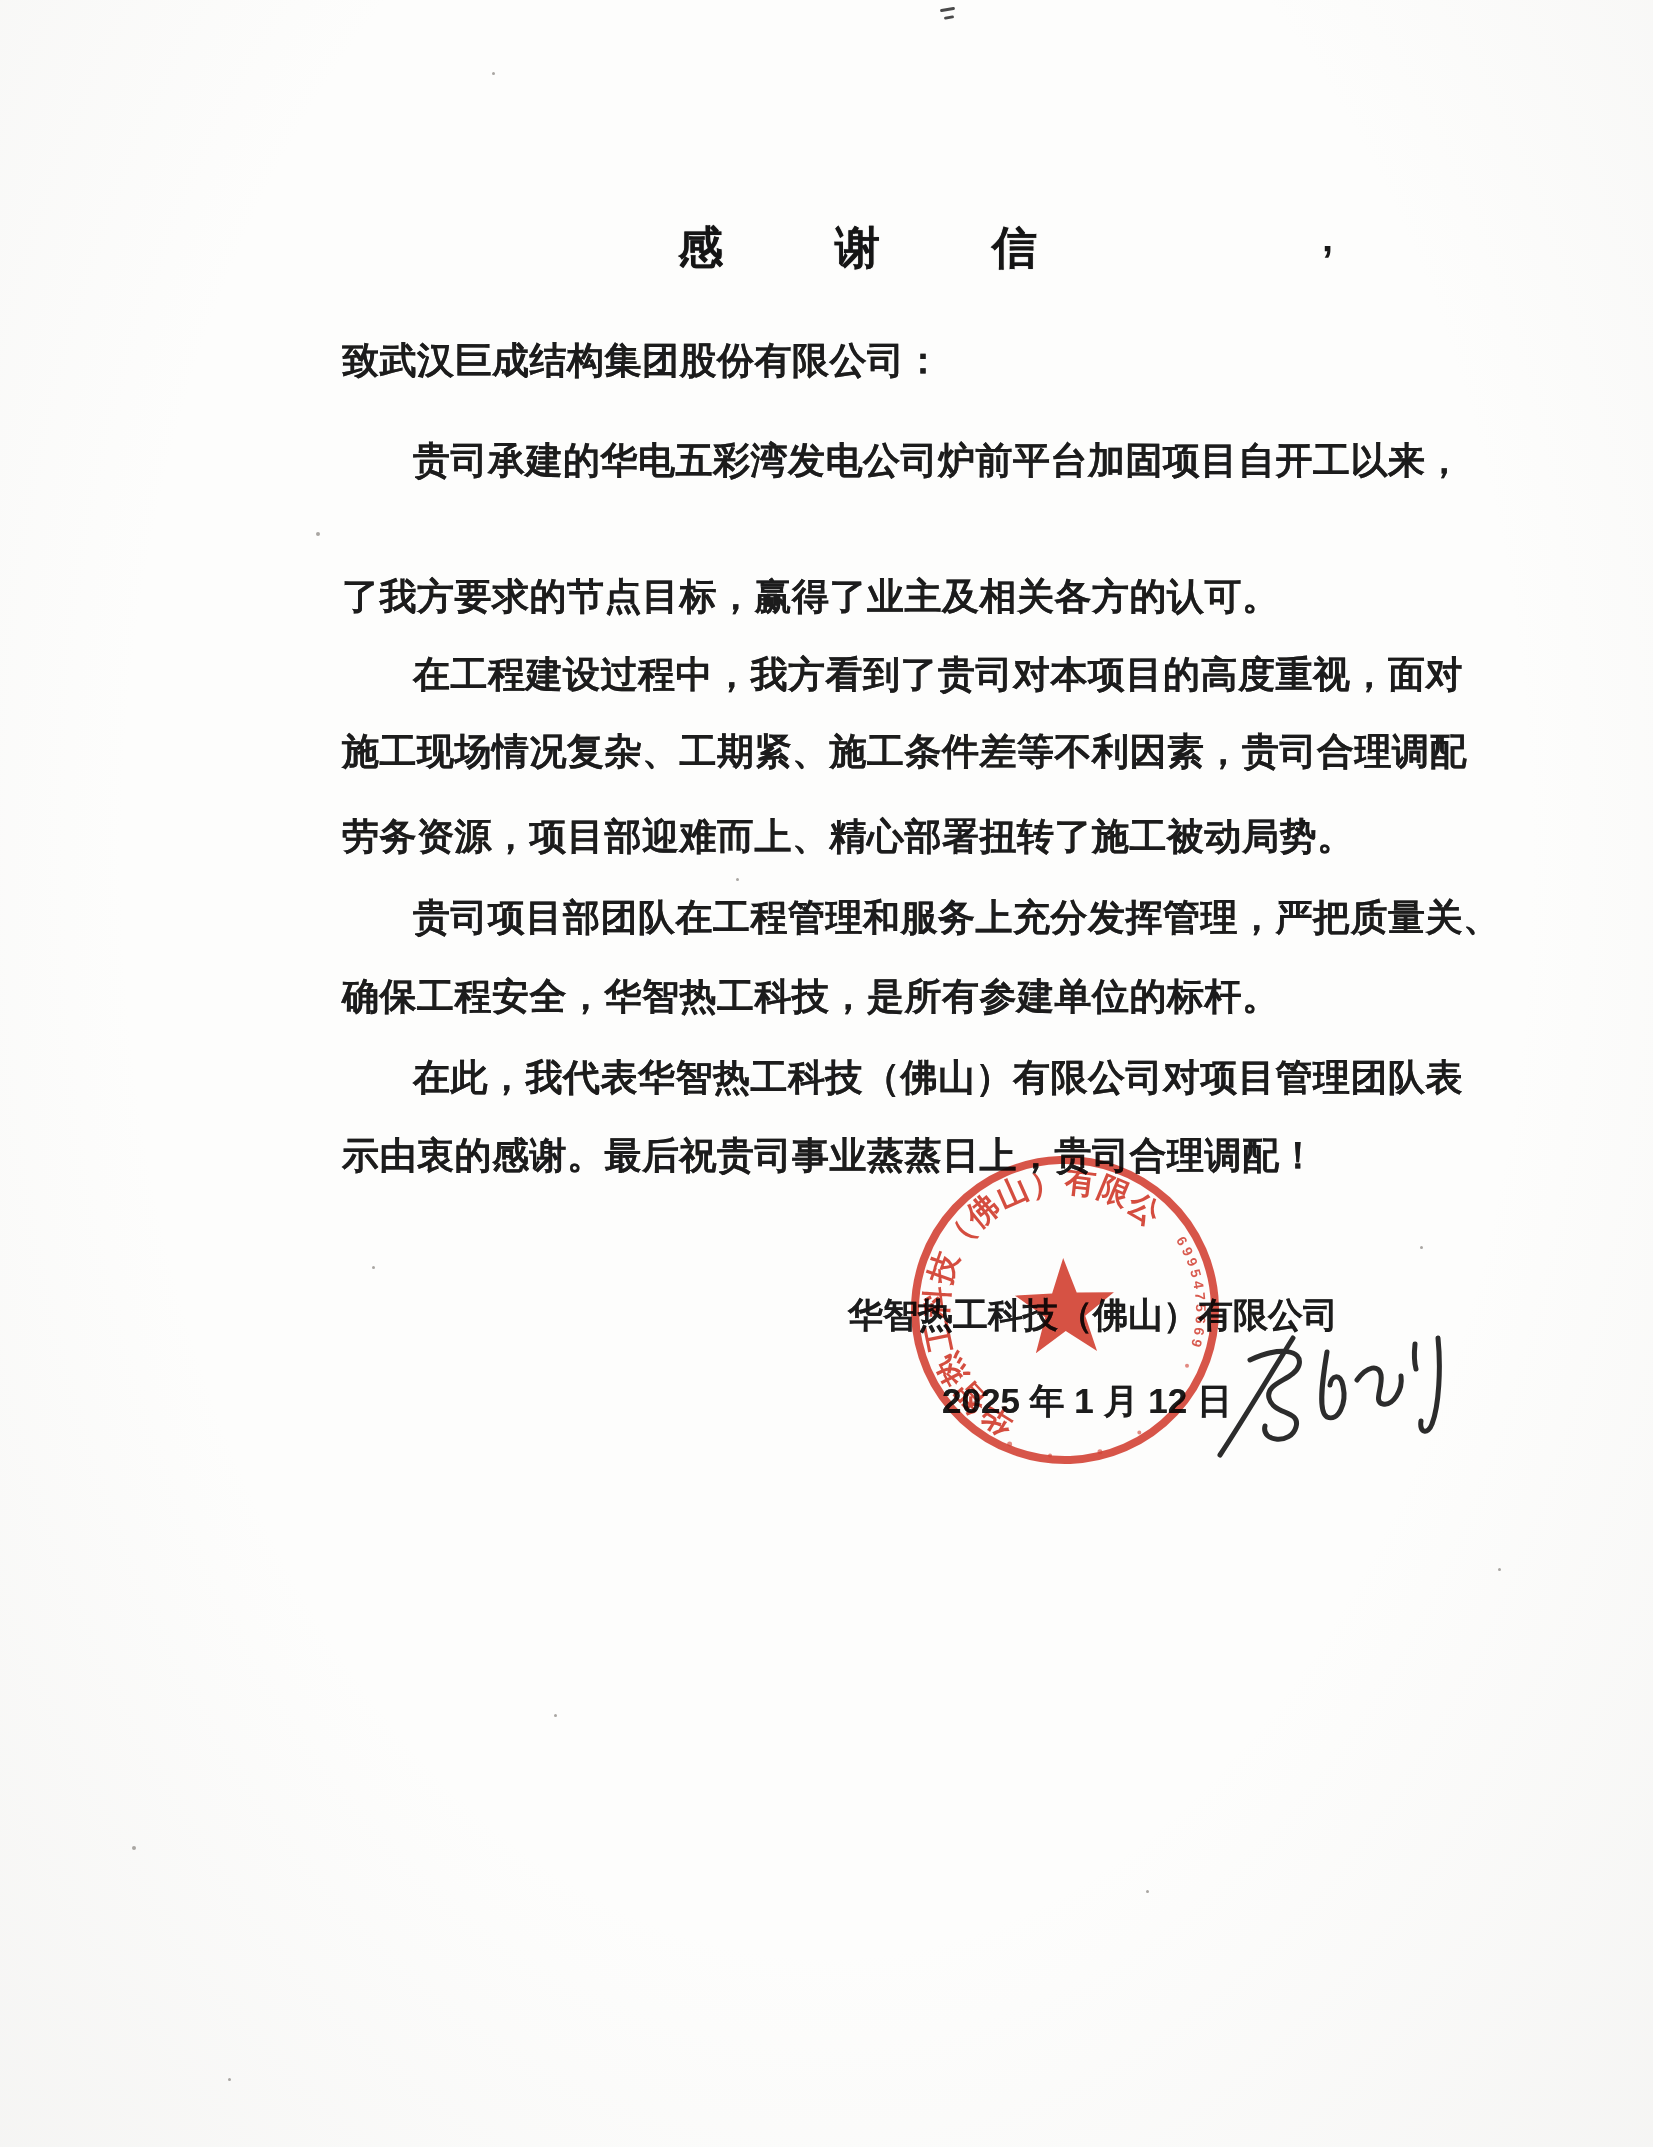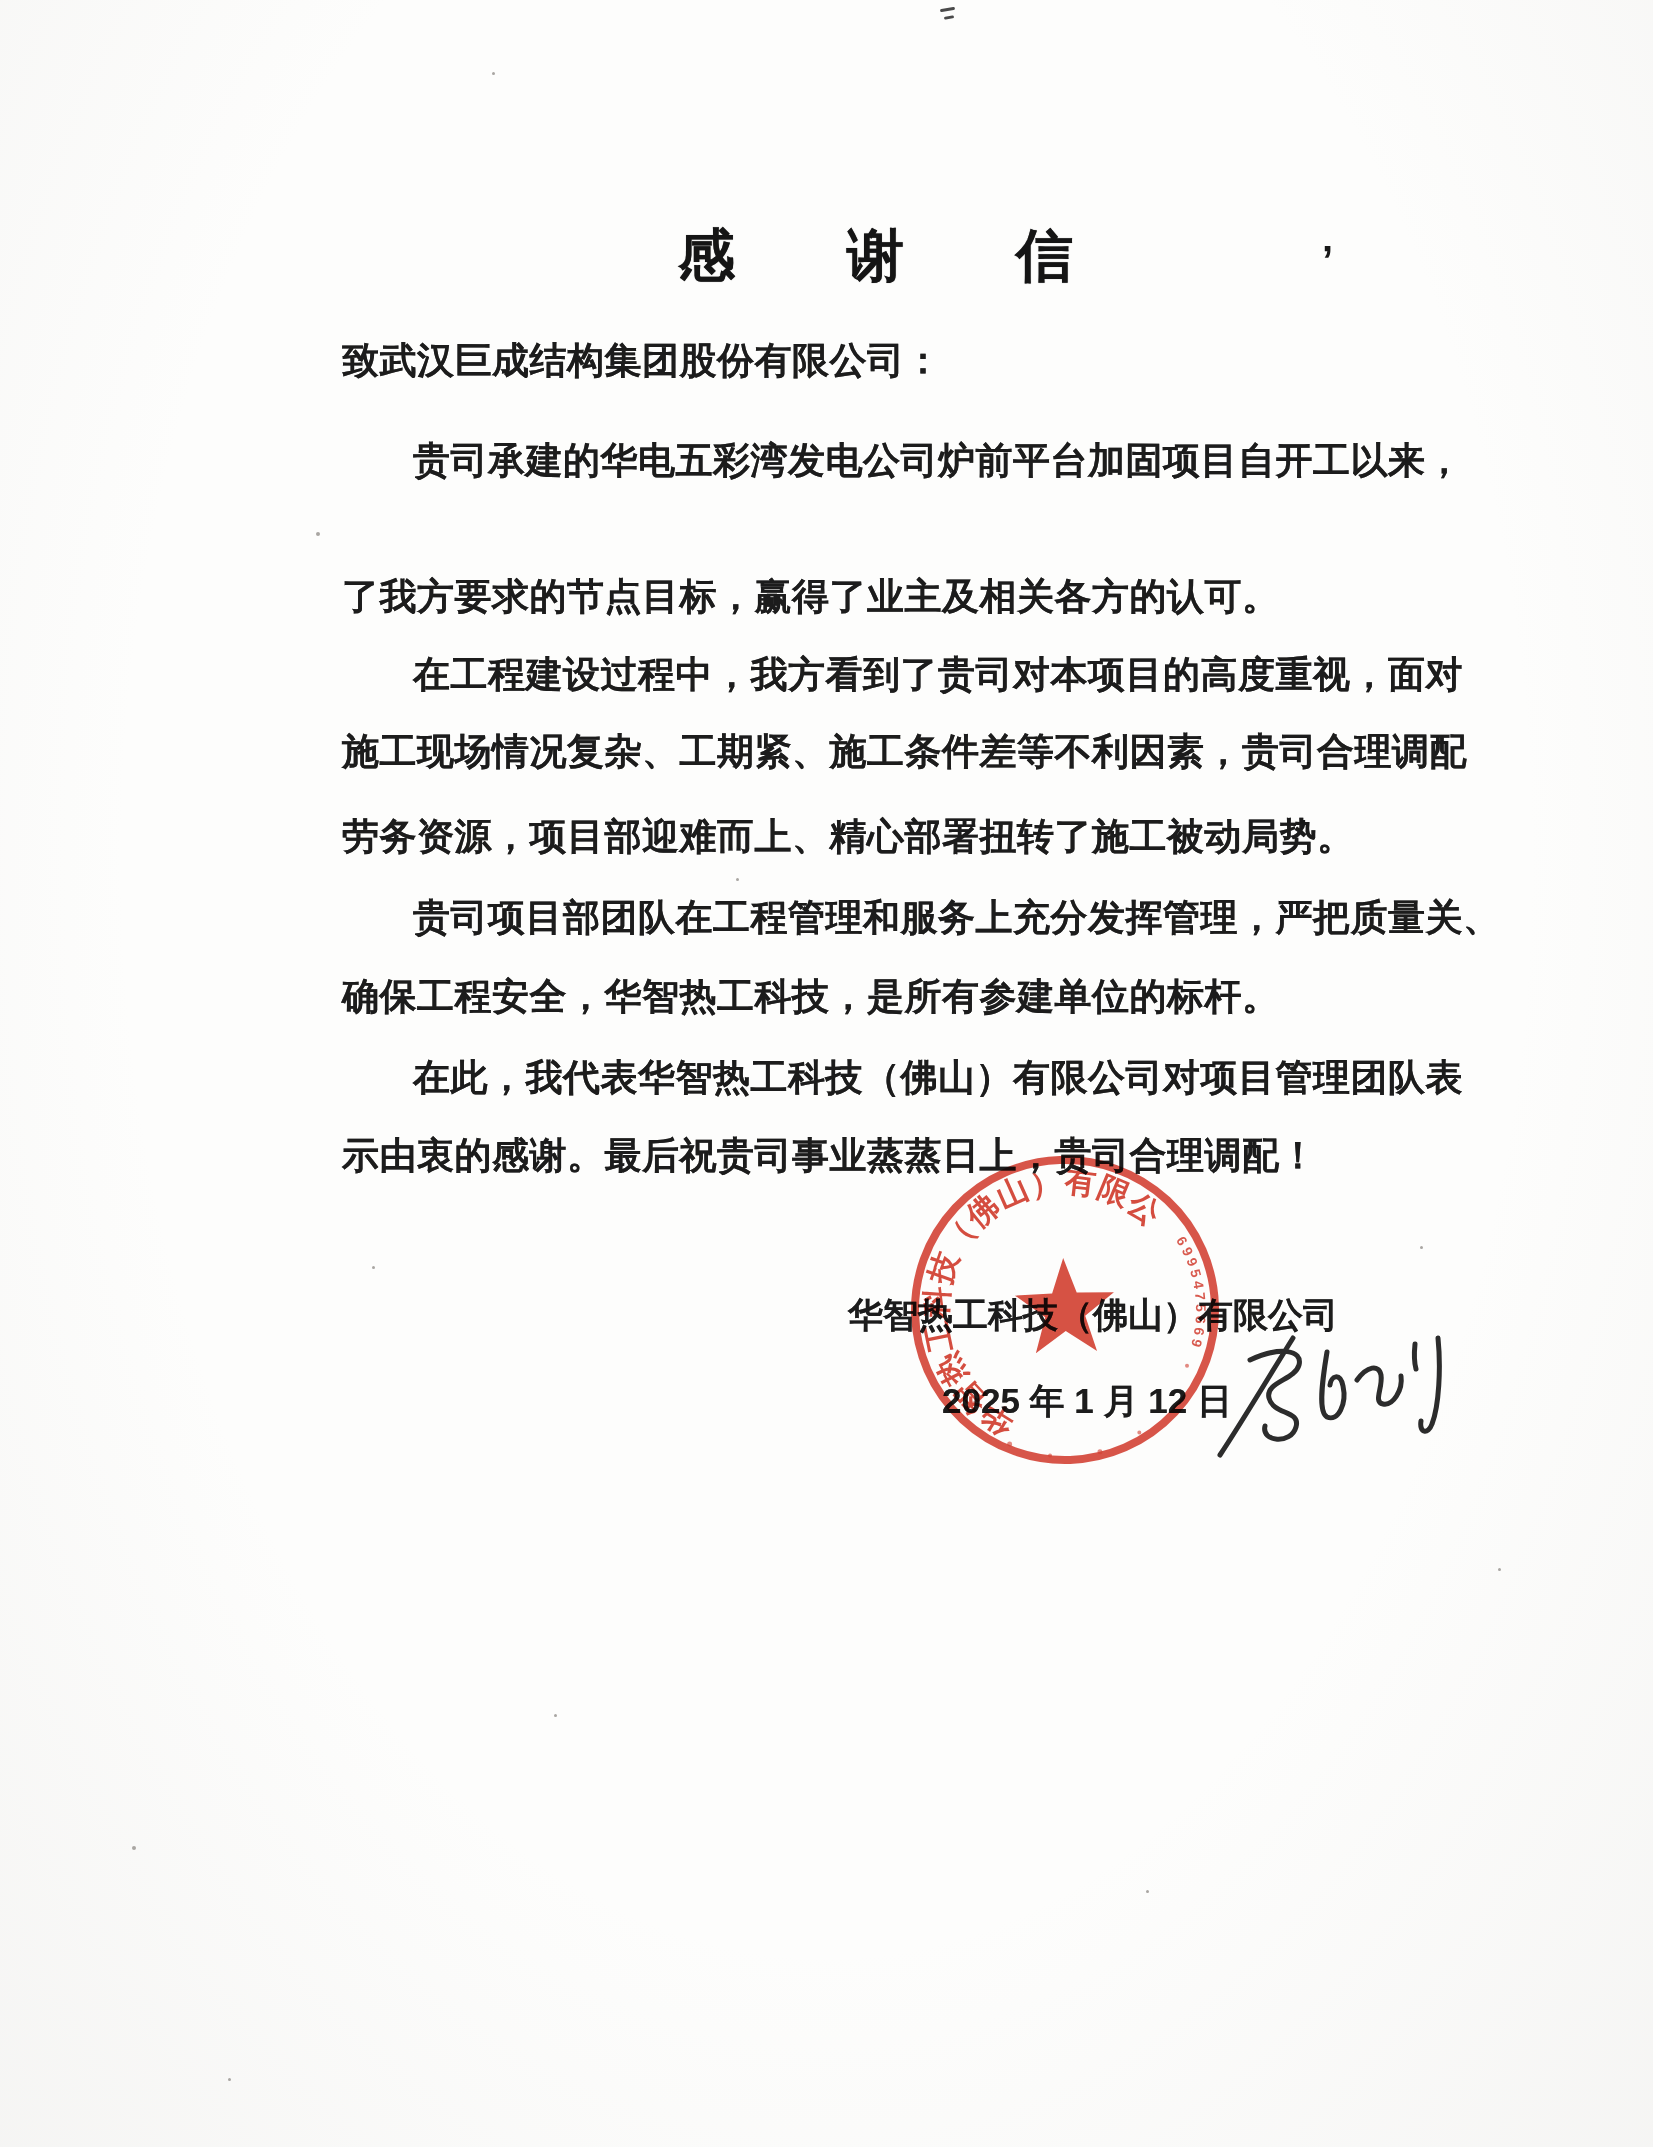--- a/index.html
+++ b/index.html
@@ -10,21 +10,21 @@
     background:
       radial-gradient(ellipse at 50% 40%, rgba(255,255,255,0) 60%, rgba(210,208,205,.18) 100%),
       #fdfdfc;
     overflow:hidden;
     font-family:"Liberation Sans", sans-serif;
     color:#1a1a1a;
   }
   .doc-title{
     position:absolute;
     left:678px;top:218px;
-    font-size:57px;font-weight:700;
+    font-size:45px;font-weight:700;
     letter-spacing:112px;
     color:#151515;
     text-shadow:0 0 .7px rgba(0,0,0,.75);
     white-space:nowrap;
   }
   .line{
     position:absolute;
     left:342px;
     font-size:37px;font-weight:600;
     letter-spacing:.5px;

